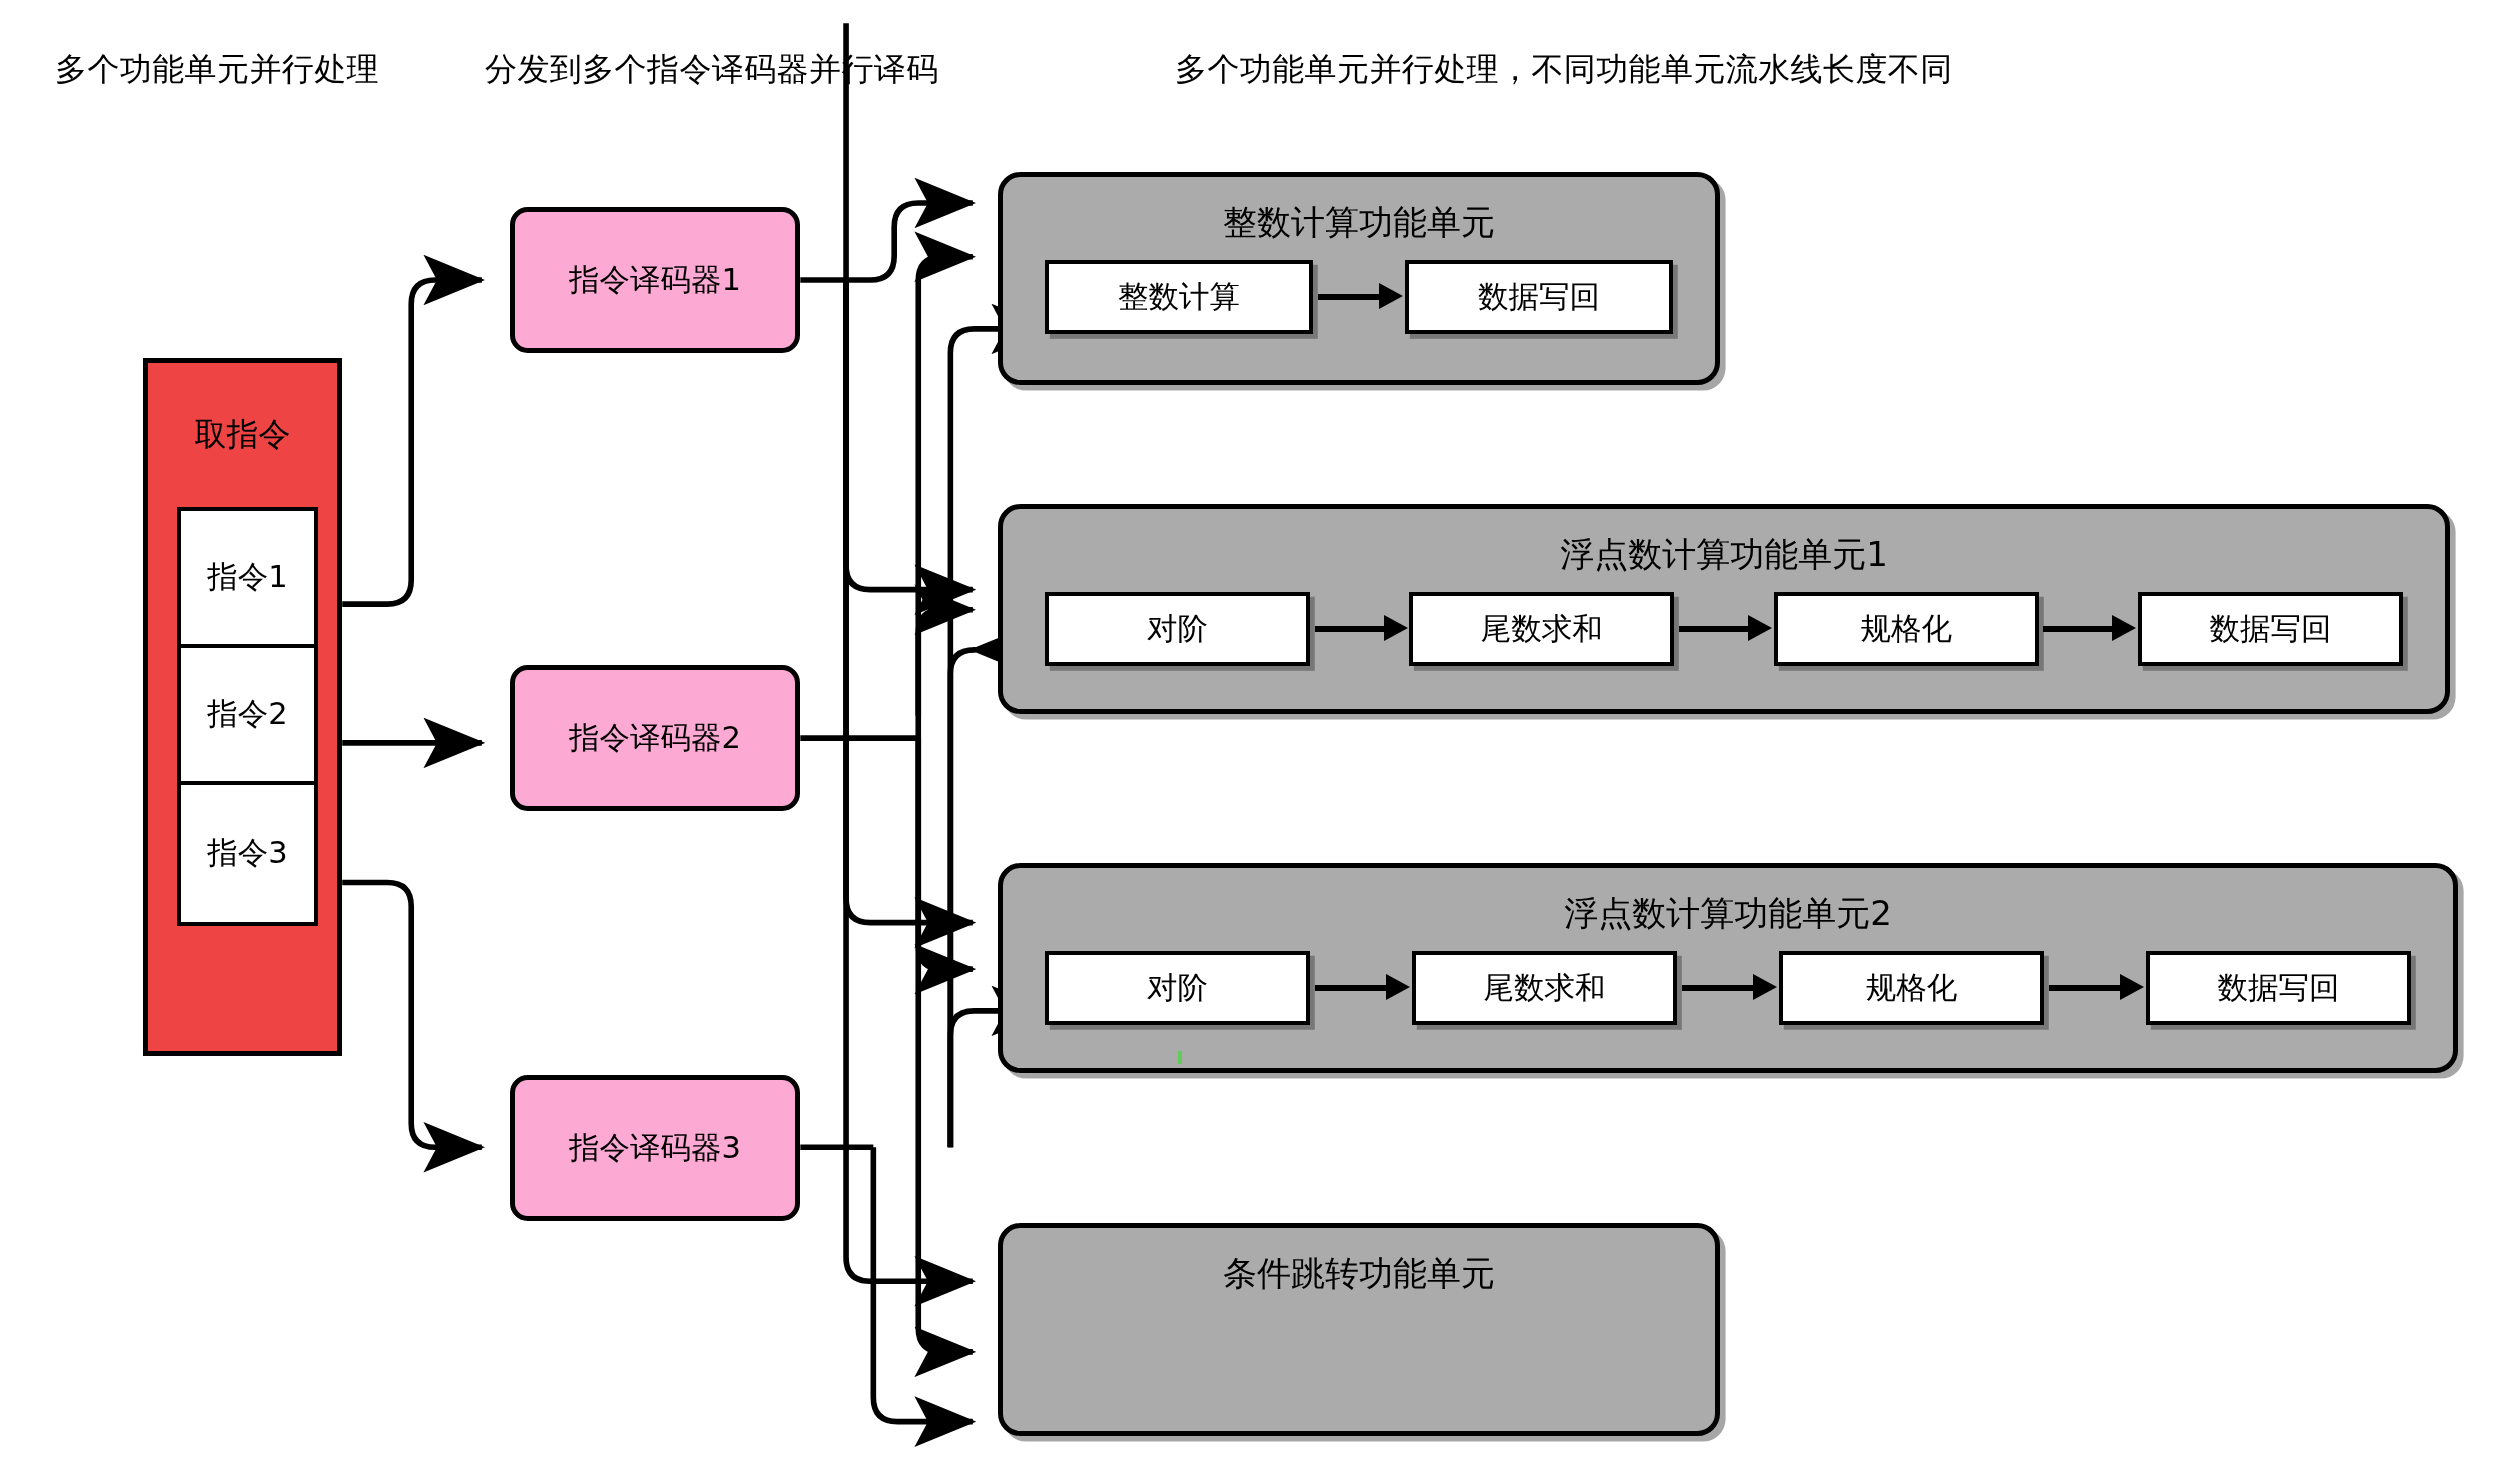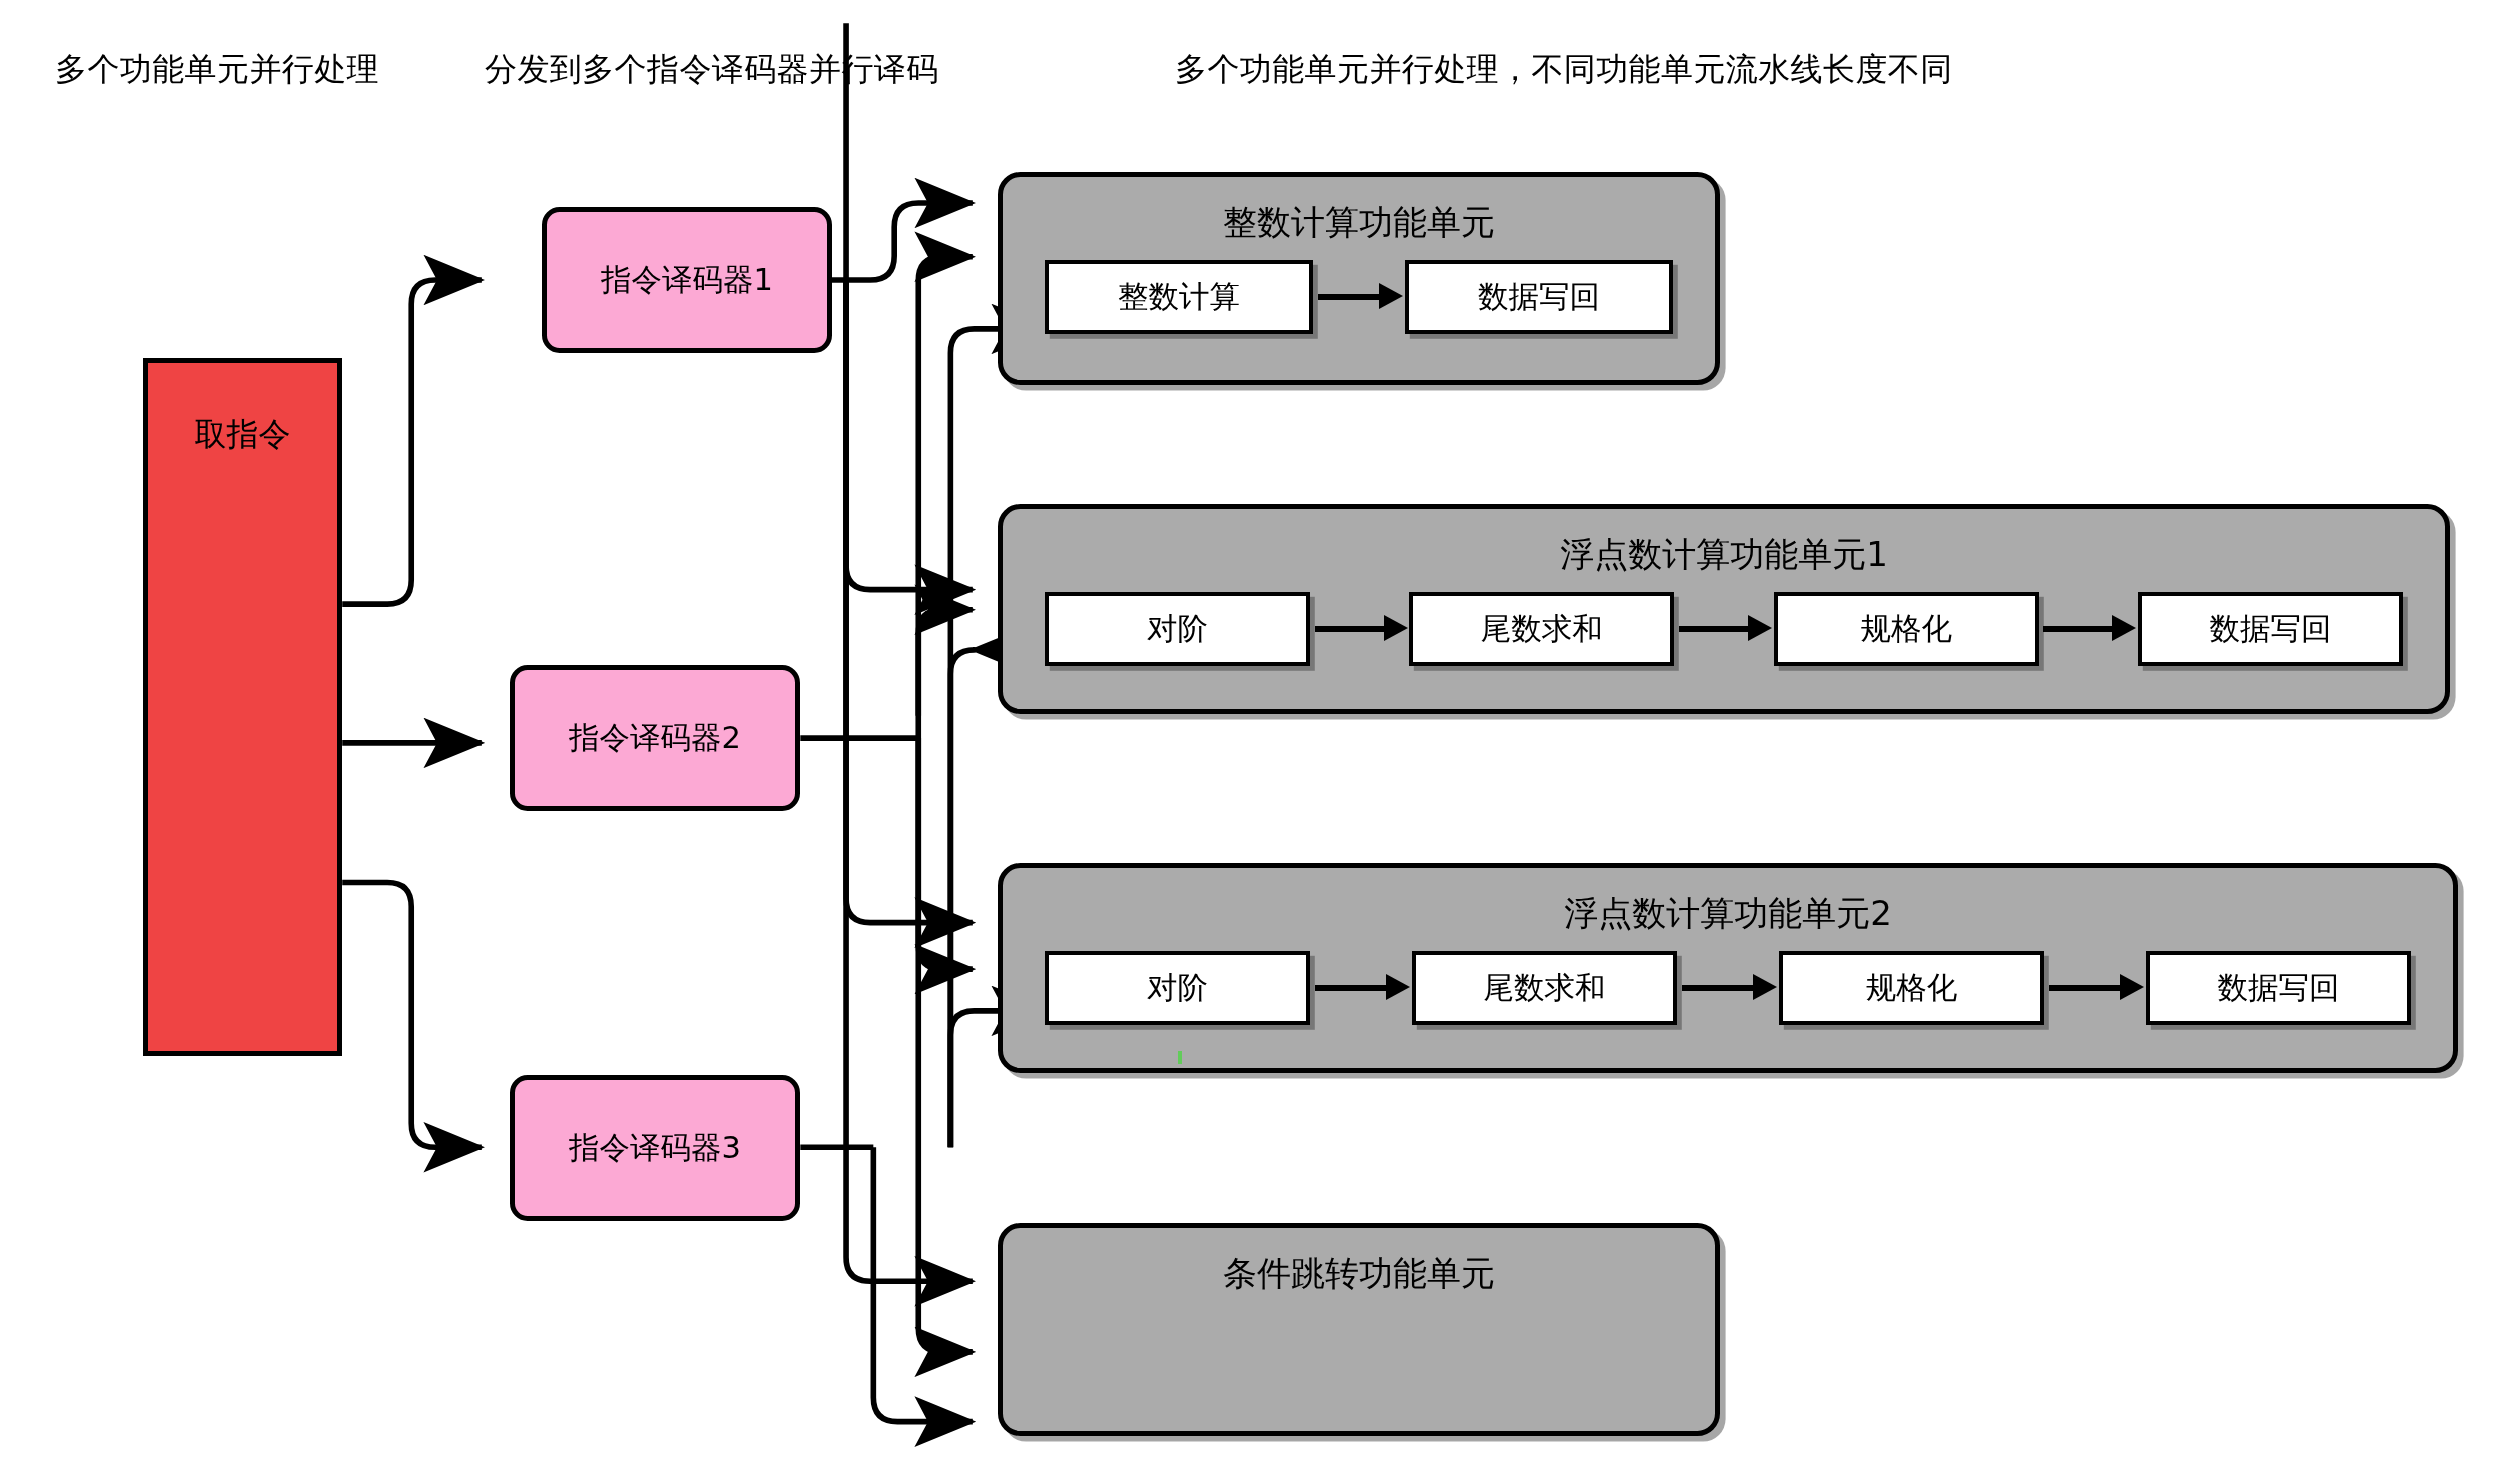--- a/index.html
+++ b/index.html
@@ -85,21 +85,21 @@
     background: #FCA9D4;
     border: 5.6px solid #000000;
     border-radius: 17.7px;
     box-sizing: border-box;
     display: flex;
     align-items: center;
     justify-content: center;
     font-size: 30.5px;
     color: #000000;
   }
-  .dec1 { top: 207px; margin-left: 32px; }
+  .dec1 { top: 207px; }
   .dec2 { top: 665px; }
   .dec3 { top: 1075px; }
 
   
   .unit {
     position: absolute;
     background: #ABABAB;
     border: 5.6px solid #000000;
     border-radius: 22.5px;
     box-sizing: border-box;
@@ -235,20 +235,25 @@
 
       <path d="M1088,1430 V1290 Q1088,1260 1118,1260 H1212" marker-end="url(#ah)" transform="translate(96,0)"></path>
 
       <path d="M1088,1430 V1742 Q1088,1772 1118,1772 H1212" marker-end="url(#ah)"></path>
 
     </g>
   </svg>
 
   <div class="fetch-box">
     <div class="fetch-title">取指令</div>
+    <div class="instr-stack">
+      <div class="instr-cell">指令1</div>
+      <div class="instr-cell">指令2</div>
+      <div class="instr-cell">指令3</div>
+    </div>
   </div>
 
   <div class="decoder dec1">指令译码器1</div>
   <div class="decoder dec2">指令译码器2</div>
   <div class="decoder dec3">指令译码器3</div>
 
   <div class="unit u-int">
     <div class="unit-title">整数计算功能单元</div>
     <div class="unit-stages">
       <div class="stage">整数计算</div>

